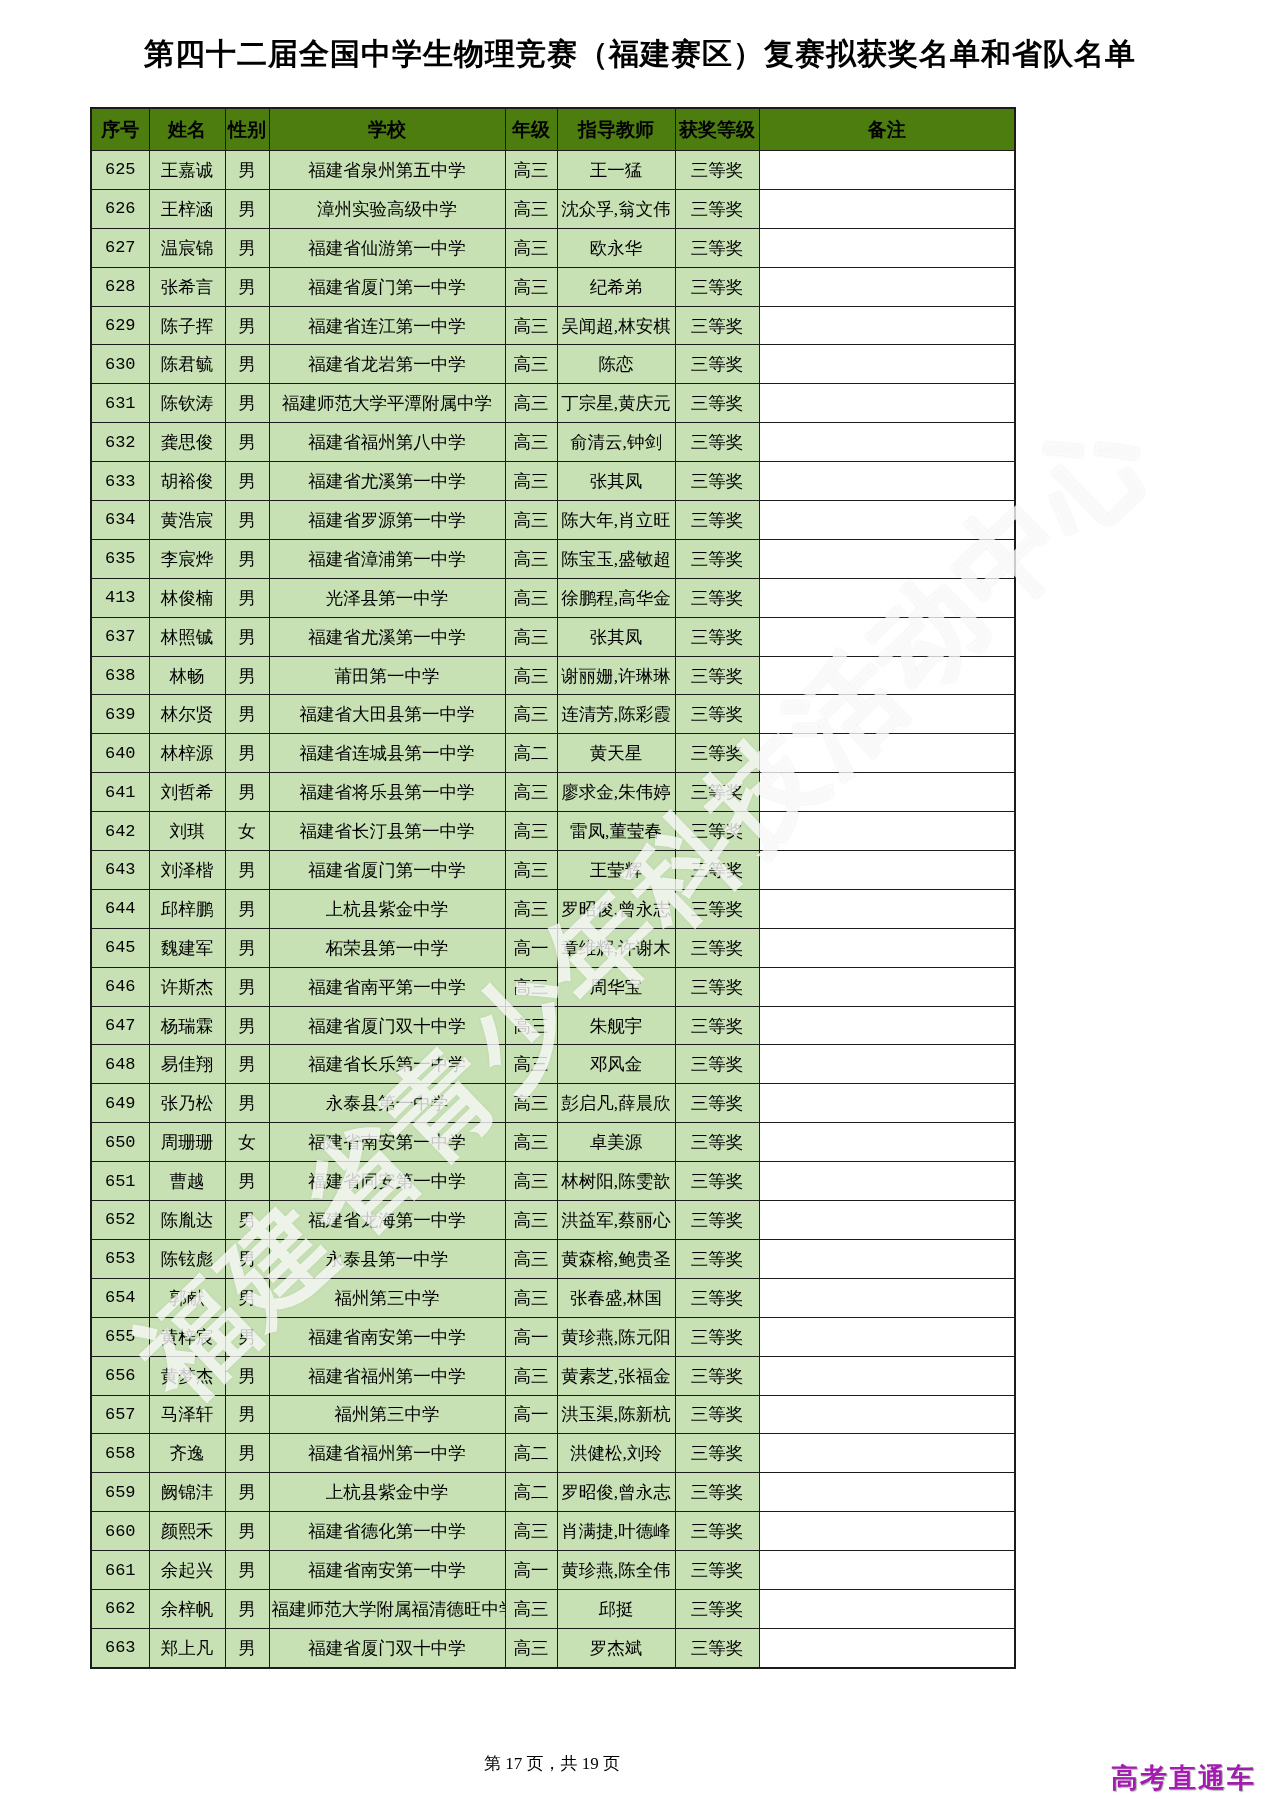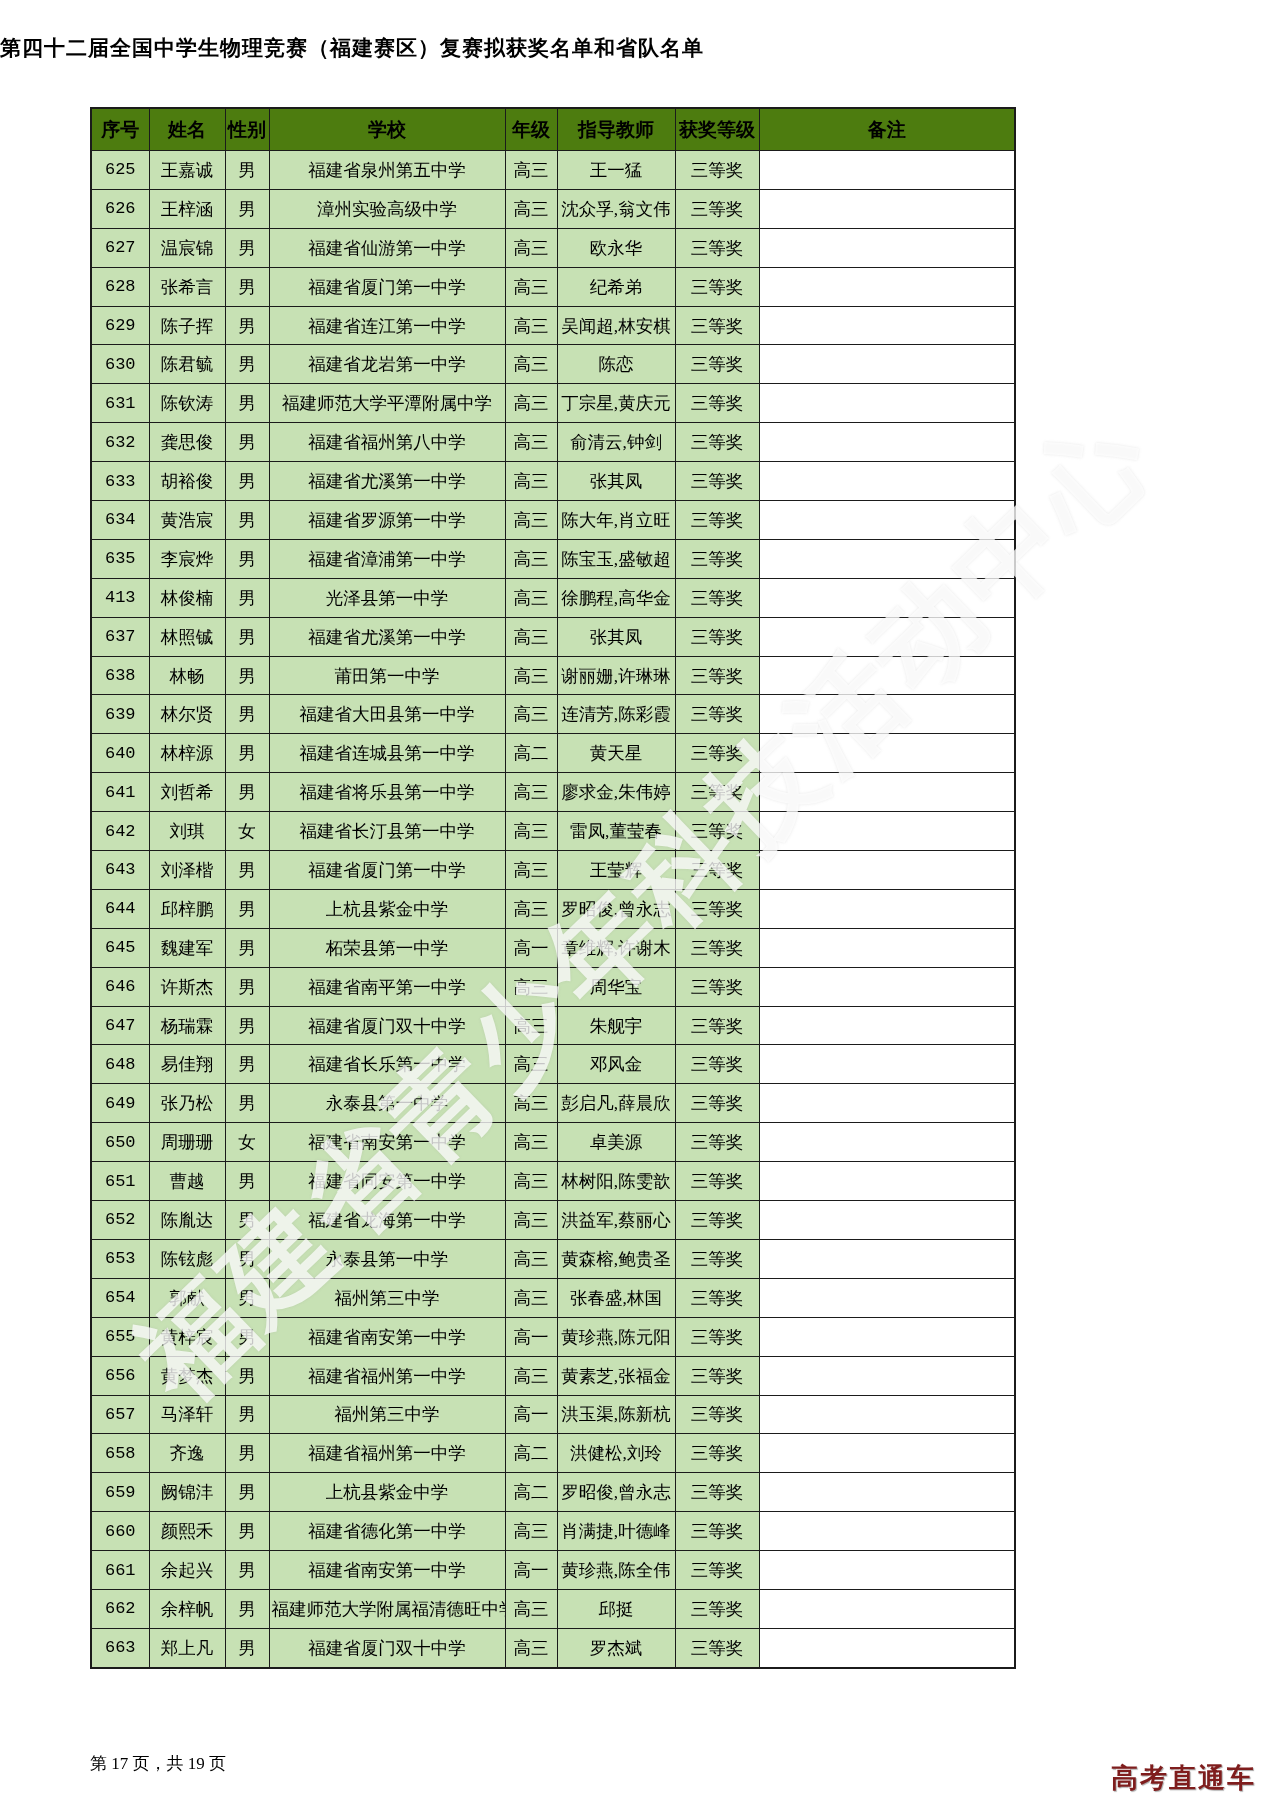--- a/index.html
+++ b/index.html
@@ -7,21 +7,22 @@
     position:relative;
     width:1280px; height:1810px;
     margin:0 auto;
     background:#ffffff;
     overflow:hidden;
     font-family:"Liberation Serif", serif;
     color:#000;
   }
   .title {
     position:absolute; top:34px; left:0; width:100%;
-    font-size:21px; font-weight:bold; letter-spacing:1px;
+    text-align:center;
+    font-size:30px; font-weight:bold; letter-spacing:1px;
   }
   table.awards {
     position:absolute; left:90px; top:107px;
     width:924px;
     border-collapse:collapse; table-layout:fixed;
     border:2.5px solid #1b1b1b;
   }
   .awards th, .awards td {
     border:1.5px solid #1b1b1b;
     text-align:center; vertical-align:middle;
@@ -57,26 +58,26 @@
     position:absolute; left:120px; top:1340px;
     transform:rotate(-44deg); transform-origin:0 0;
     font-size:108px; font-weight:bold; line-height:1;
     letter-spacing:5px; white-space:nowrap;
     color:rgba(255,255,255,0.74);
     text-shadow:0 0 3px rgba(150,150,150,0.22);
     pointer-events:none; z-index:5;
   }
   .footer {
     position:absolute; top:1752px; left:90px; width:924px;
-    text-align:left; font-size:17px;
+    text-align:center; font-size:17px;
   }
   .brand {
     position:absolute; right:24px; bottom:14px;
     font-size:27px; font-weight:bold; letter-spacing:2px;
-    color:#7f1d1d;
+    color:#a21caf;
     text-shadow:-1px -1px 0 #ffffff, 1px 1px 1px #a8a8a8;
   }
 </style>
 </head>
 <body>
 
 <div class="page">
 
   <div class="title">第四十二届全国中学生物理竞赛（福建赛区）复赛拟获奖名单和省队名单</div>
 

